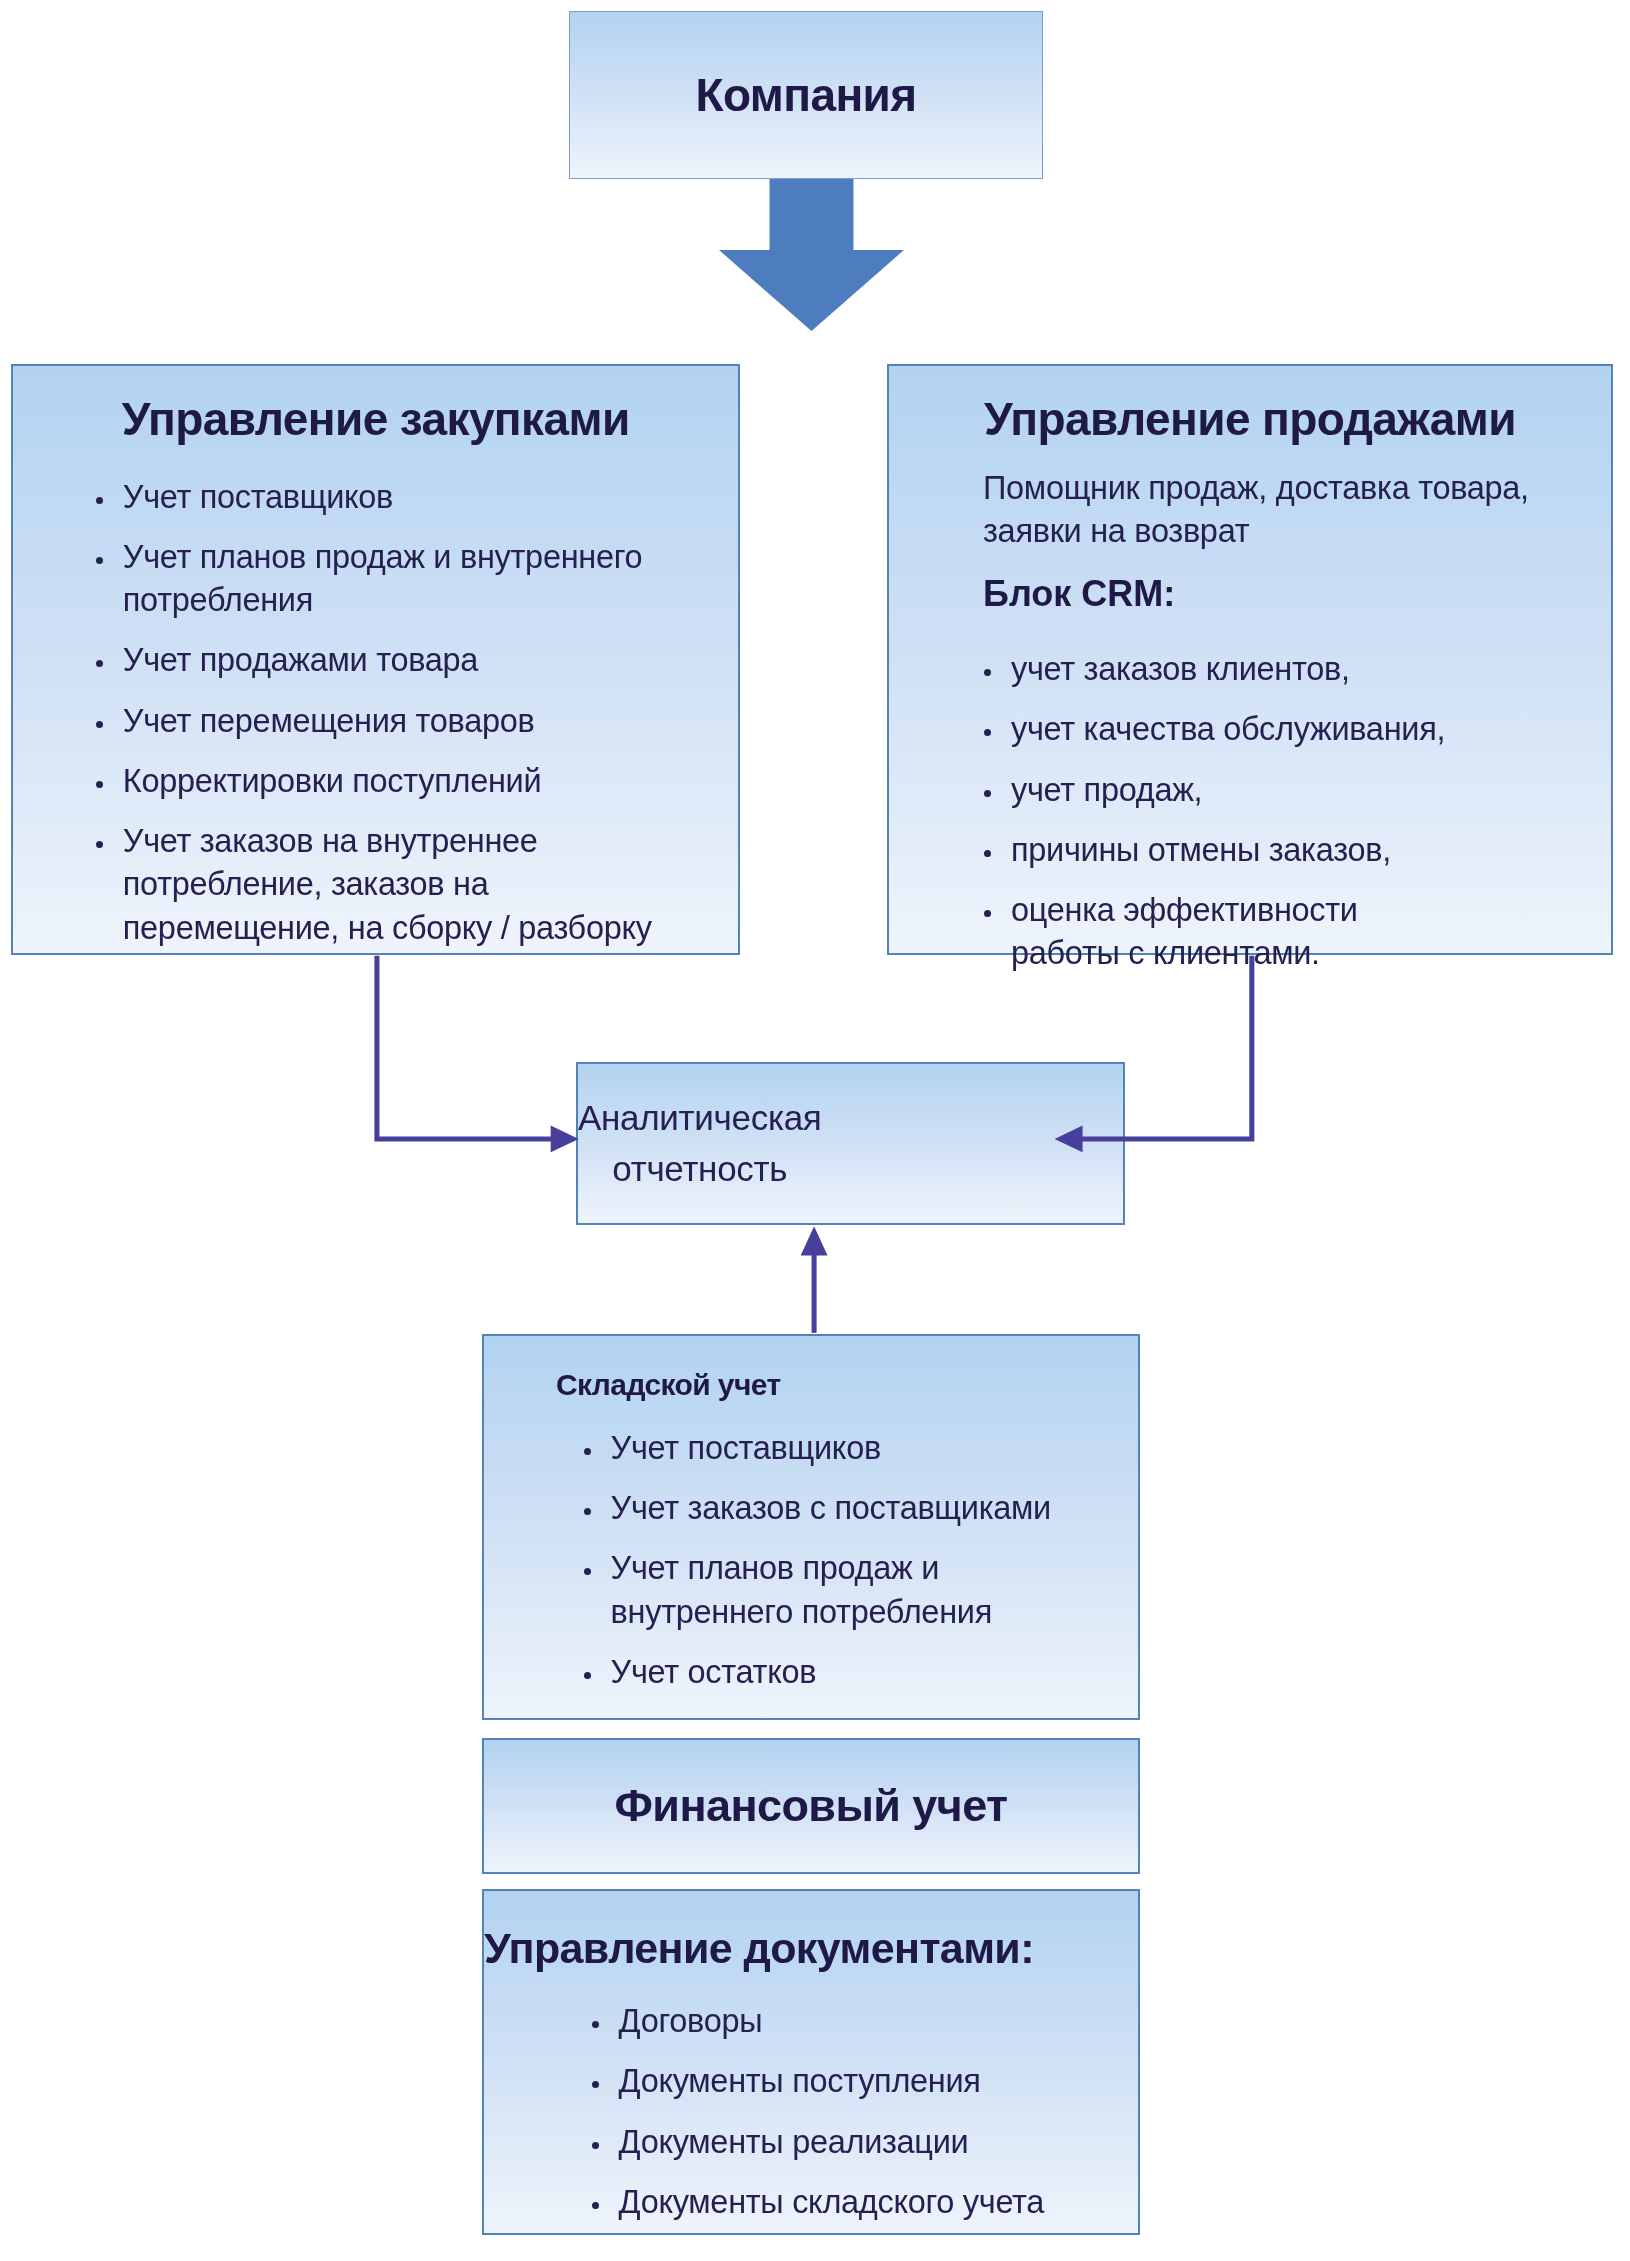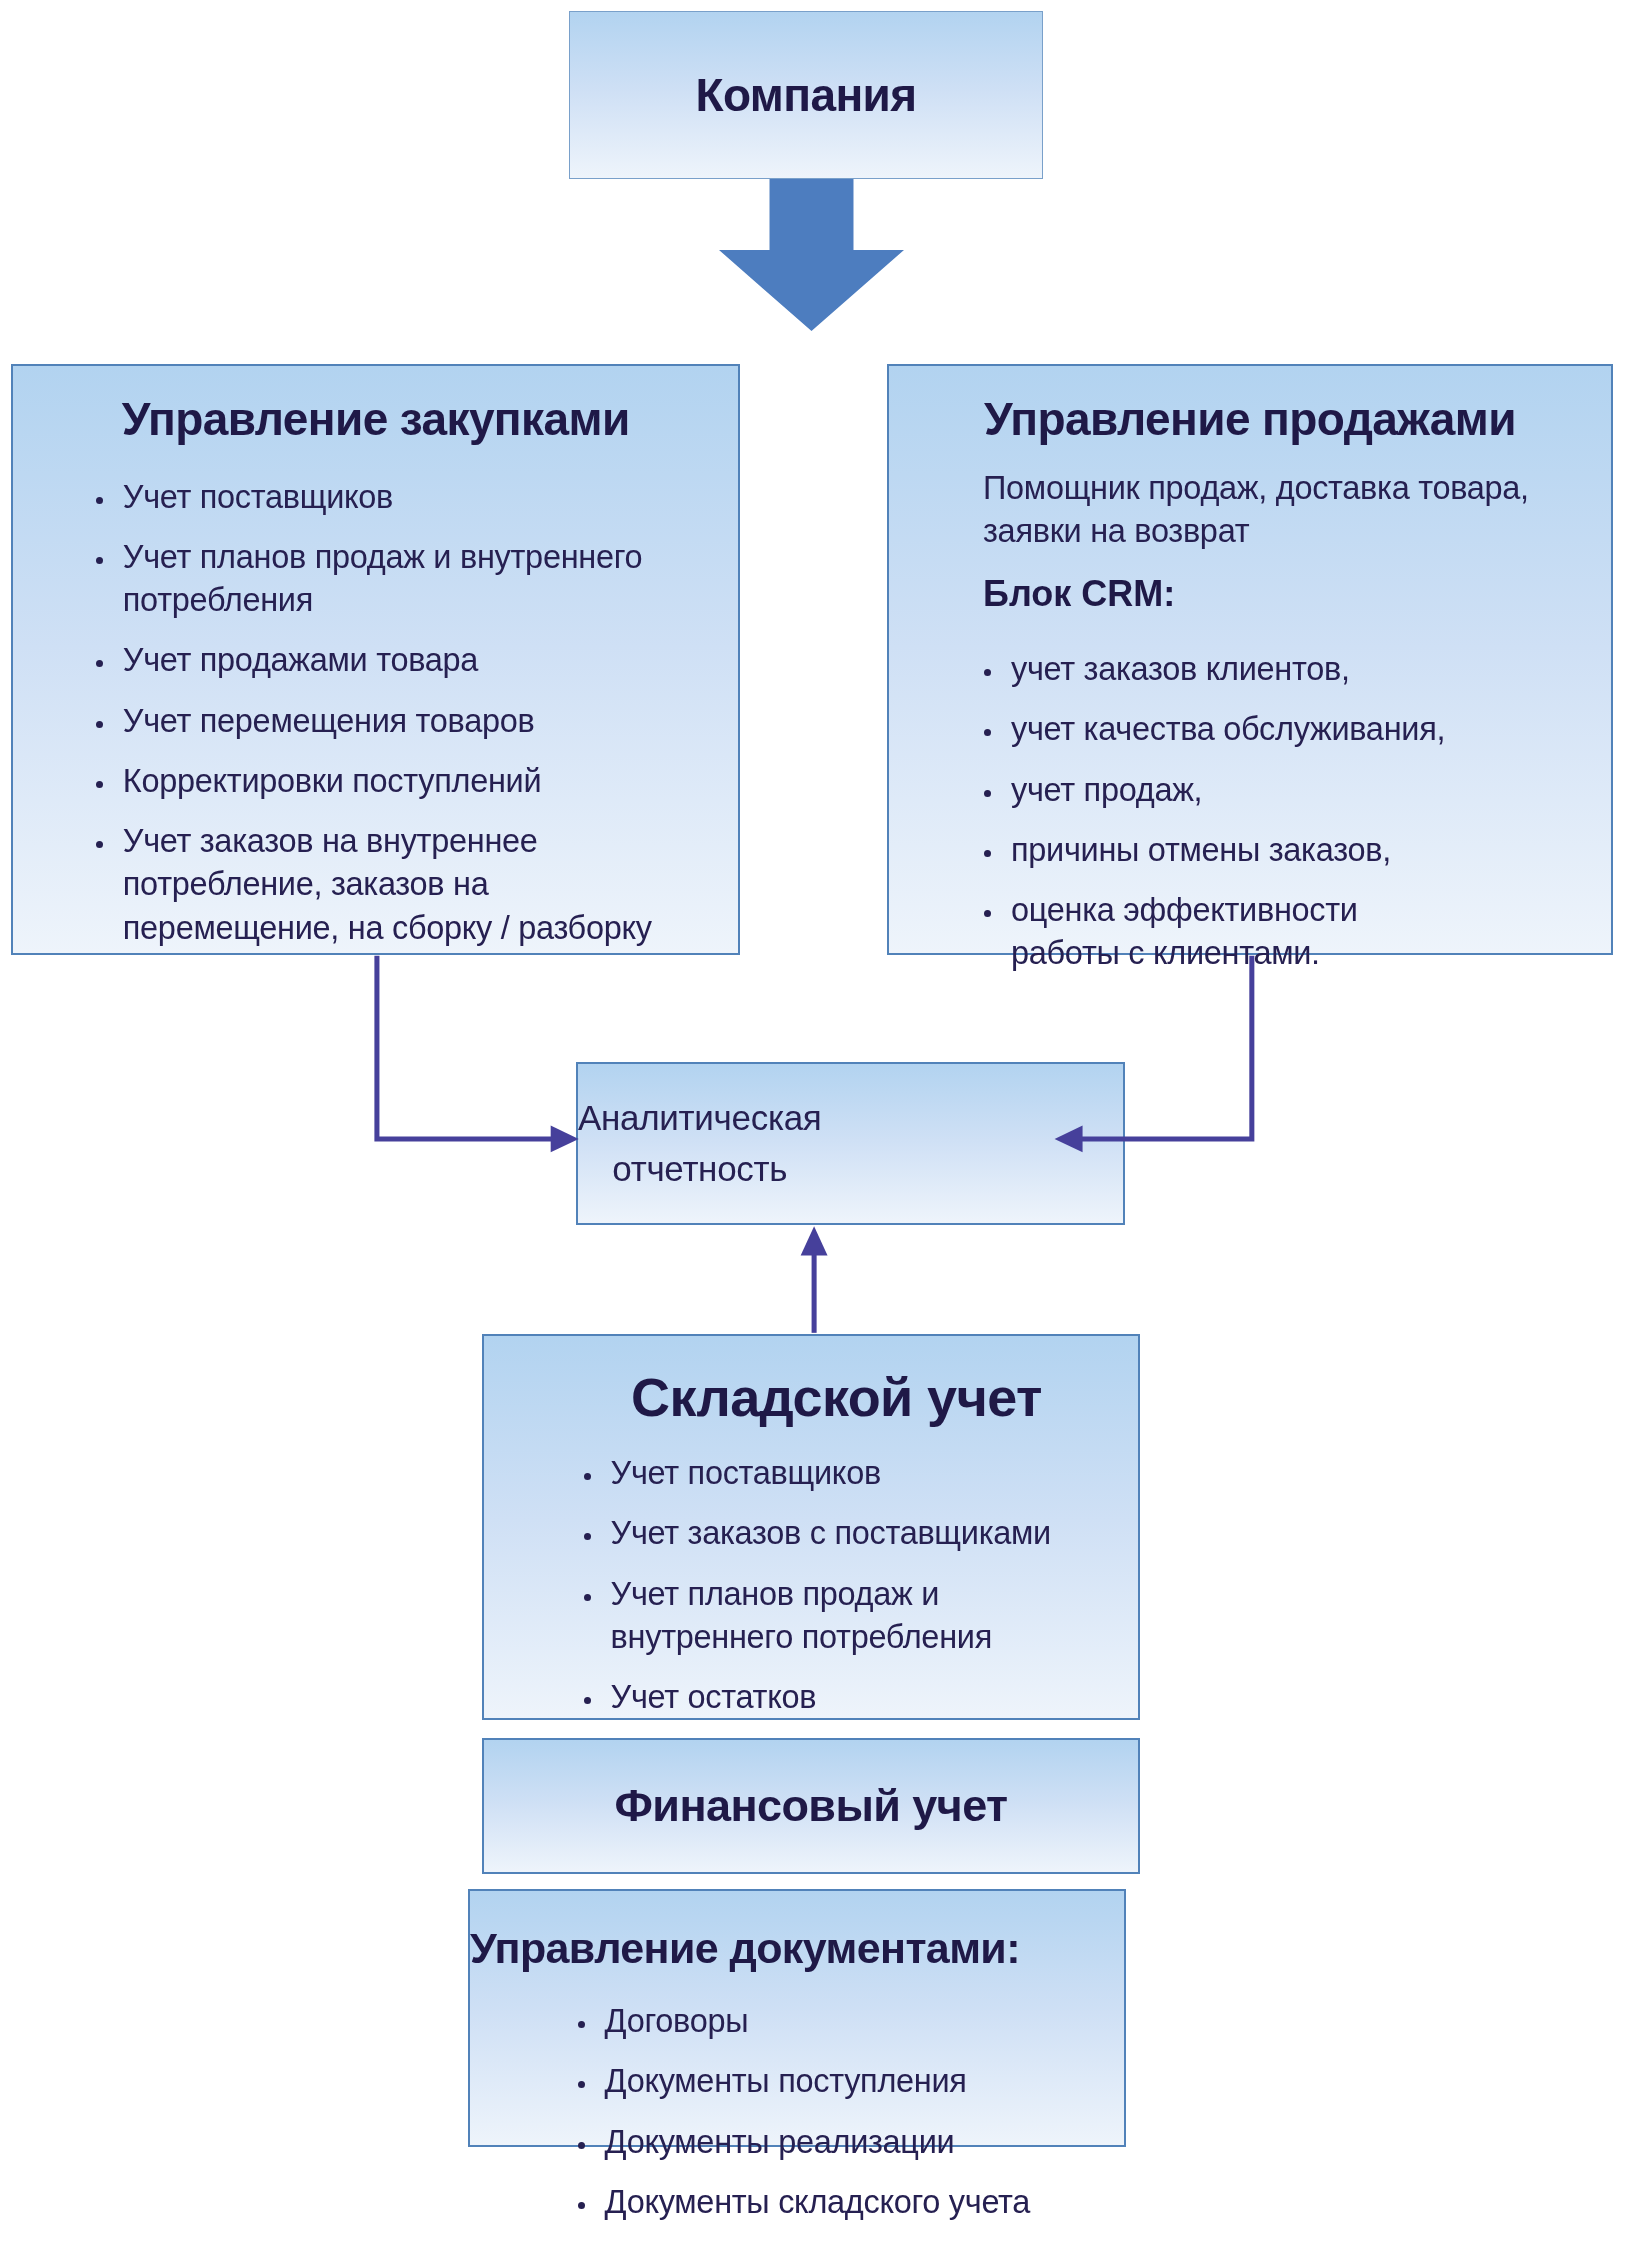--- a/index.html
+++ b/index.html
@@ -31,29 +31,29 @@
   #top-box{left:569px;top:11.2px;width:474px;height:168px;border-width:1.7px;border-color:#79a0ca;
            display:flex;align-items:center;justify-content:center;}
   #left-box{left:11.2px;top:364px;width:729px;height:591px;padding-top:29px;}
   #right-box{left:887px;top:364px;width:726px;height:591px;padding-top:29px;}
   #analytics-box{left:576px;top:1062px;width:549px;height:163px;
            display:flex;align-items:center;justify-content:flex-start;text-align:center;}
   #analytics-box .body-text{font-size:35px;line-height:1.45;}
   #warehouse-box{left:482px;top:1334px;width:658px;height:386px;padding-top:32.5px;}
   #finance-box{left:482px;top:1738px;width:658px;height:136px;
            display:flex;align-items:center;justify-content:center;}
-  #documents-box{left:468px;top:1889px;width:658px;height:258px;padding-top:35px;}
+  #documents-box{left:482px;top:1889px;width:658px;height:346px;padding-top:35px;}
 
   #left-box .box-title,#right-box .box-title{text-align:center;}
   #left-box ul{margin-top:32.5px;padding-left:104px;padding-right:19.6px;}
   .right-inner{padding-left:94px;padding-right:32px;}
   .right-inner .intro{margin-top:23.5px;}
   .right-inner .crm-heading{margin-top:20px;font-size:36px;font-weight:bold;color:#1f1947;}
   #right-box ul{margin-top:33px;padding-left:22.4px;padding-right:5.6px;}
-  #warehouse-box .box-title{padding-left:112px;font-size:54px;margin-left:35px;}
+  #warehouse-box .box-title{padding-left:72px;font-size:30px;}
   #warehouse-box ul{margin-top:27px;padding-left:121px;padding-right:11.2px;}
   #finance-box .box-title{font-size:45px;}
   #documents-box .box-title{text-align:center;font-size:43px;}
   #documents-box ul{margin-top:29px;padding-left:129px;padding-right:11.2px;}
 
   
   #big-down-arrow{
     position:absolute;left:719px;top:179px;width:185px;height:152px;
     background:#4d7dbf;
     clip-path:polygon(27.3% 0,72.7% 0,72.7% 46.7%,100% 46.7%,50% 100%,0 46.7%,27.3% 46.7%);

